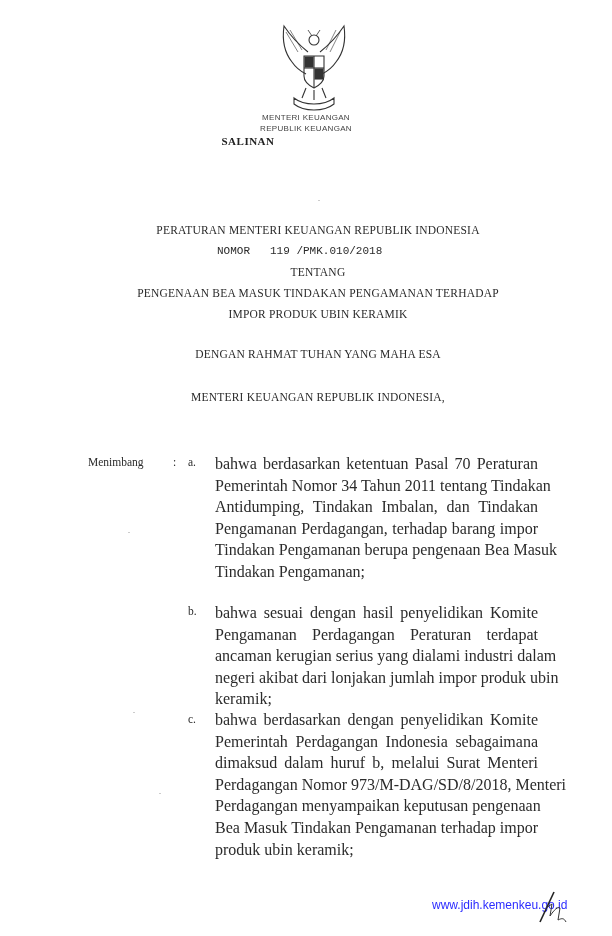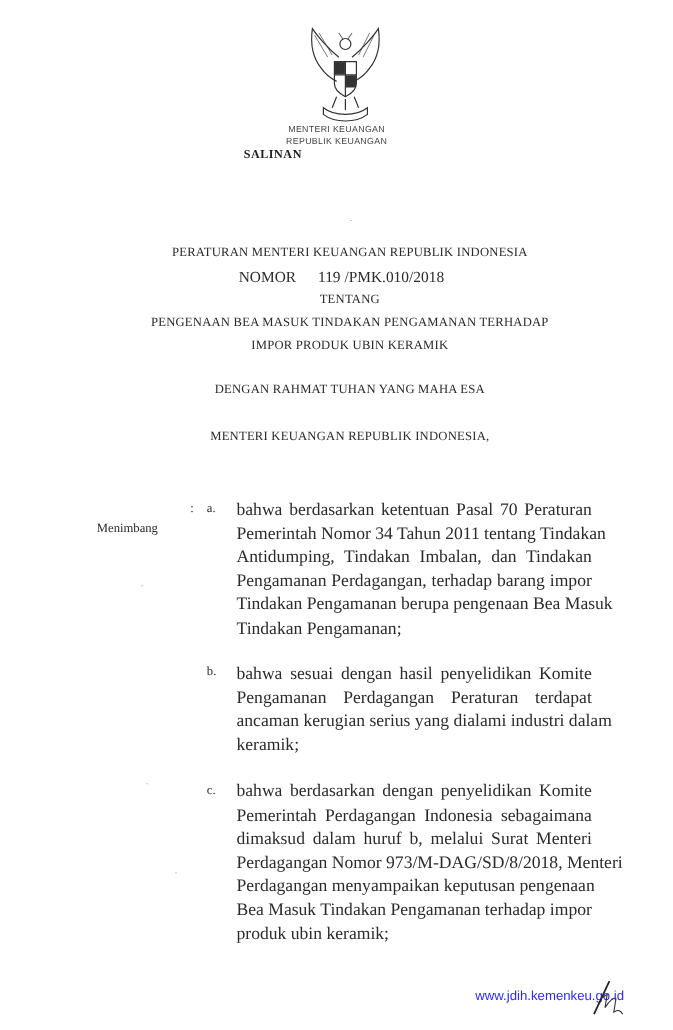--- a/index.html
+++ b/index.html
@@ -5,23 +5,23 @@
   html, body { margin:0; padding:0; background:#ffffff; }
   body { width:612px; height:936px; position:relative; overflow:hidden;
          font-family:"DejaVu Serif", "Liberation Serif", serif; color:#2a2a2a; }
   .emblem { position:absolute; left:278px; top:22px; width:72px; height:92px; }
   .hdr-small { position:absolute; left:0; width:612px; text-align:center;
                font-family:"Liberation Sans", sans-serif; font-size:8px; letter-spacing:0.3px; color:#444; }
   .salinan { position:absolute; left:0; width:496px; top:135px; text-align:center;
              font-family:"Liberation Serif", serif; font-weight:bold; font-size:11px; letter-spacing:0.5px; color:#222; }
   .title-line { position:absolute; left:0; width:636px; text-align:center; font-size:11.5px;
                 font-family:"Liberation Serif", serif; color:#2a2a2a; letter-spacing:0.2px; }
-  .nomor { position:absolute; top:245px; left:217px; font-size:14px; font-family:Liberation Serif, serif; }
+  .nomor { position:absolute; top:245px; left:217px; font-size:11px; font-family:Liberation Mono, monospace; }
   .nomor .lbl { margin-right:20px; }
-  .label-left { position:absolute; left:88px; font-size:11.5px; font-family:"Liberation Serif", serif;margin-top:19px; }
+  .label-left { position:absolute; left:88px; font-size:11.5px; font-family:"Liberation Serif", serif; }
   .colon { position:absolute; left:173px; font-size:11.5px; font-family:"Liberation Serif", serif; }
   .item-letter { position:absolute; left:188px; font-size:11.5px; font-family:"Liberation Serif", serif; }
   .para { position:absolute; left:215px; width:323px; font-size:16px; line-height:21.6px;
           text-align:justify; font-family:"Liberation Serif", serif; color:#2b2b2b; }
   .para span.line { display:block; text-align:justify; text-align-last:justify; white-space:nowrap; }
   .para span.line.last { text-align-last:left; }
   .footer-link { position:absolute; left:432px; top:898px; font-family:"Liberation Sans", sans-serif;
                  font-size:12px; color:#2b2bff; text-decoration:none; }
   .sig { position:absolute; left:538px; top:888px; width:50px; height:40px; }
   .spec { position:absolute; width:2px; height:1px; background:#ccc; }
@@ -77,20 +77,21 @@
   <span class="line">Pengamanan Perdagangan, terhadap barang impor</span>
   <span class="line">Tindakan Pengamanan berupa pengenaan Bea Masuk</span>
   <span class="line last">Tindakan Pengamanan;</span>
 </div>
 
 <div class="item-letter" style="top:605px;">b.</div>
 <div class="para" style="top:602px;">
   <span class="line">bahwa sesuai dengan hasil penyelidikan Komite</span>
   <span class="line">Pengamanan Perdagangan Peraturan terdapat</span>
   <span class="line">ancaman kerugian serius yang dialami industri dalam</span>
+  <span class="line">negeri akibat dari lonjakan jumlah impor produk ubin</span>
   <span class="line last">keramik;</span>
 </div>
 
 <div class="item-letter" style="top:713px;">c.</div>
 <div class="para" style="top:709px;">
   <span class="line">bahwa berdasarkan dengan penyelidikan Komite</span>
   <span class="line">Pemerintah Perdagangan Indonesia sebagaimana</span>
   <span class="line">dimaksud dalam huruf b, melalui Surat Menteri</span>
   <span class="line">Perdagangan Nomor 973/M-DAG/SD/8/2018, Menteri</span>
   <span class="line">Perdagangan menyampaikan keputusan pengenaan</span>

